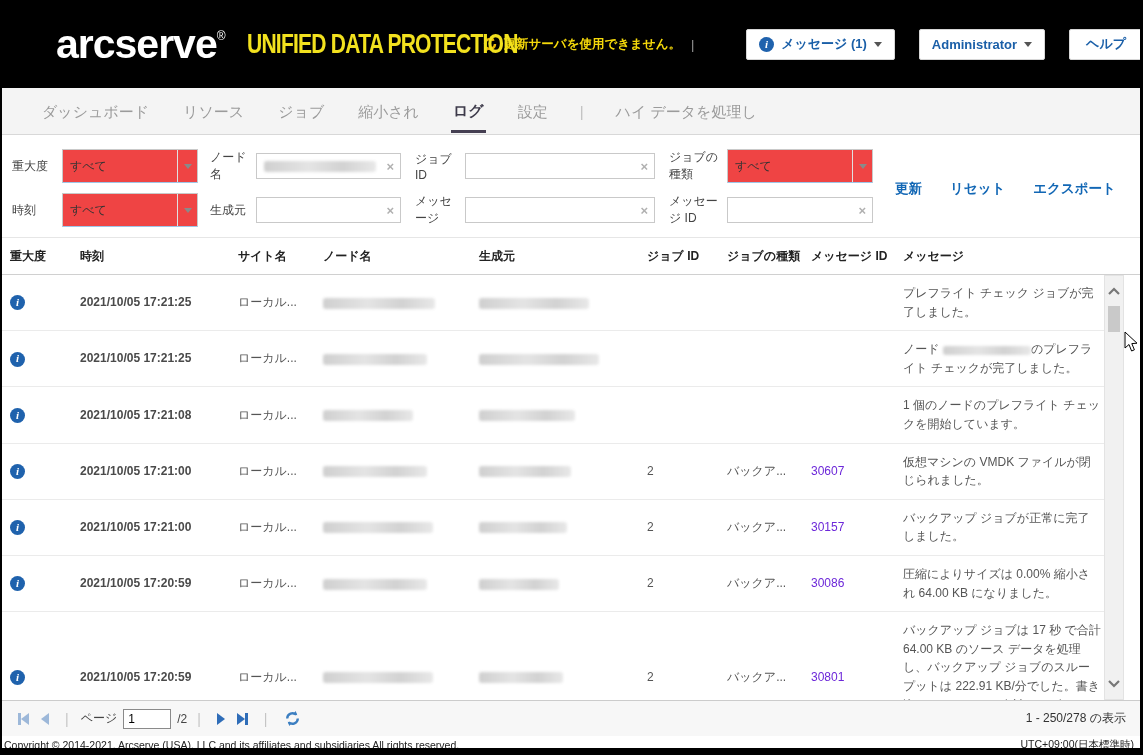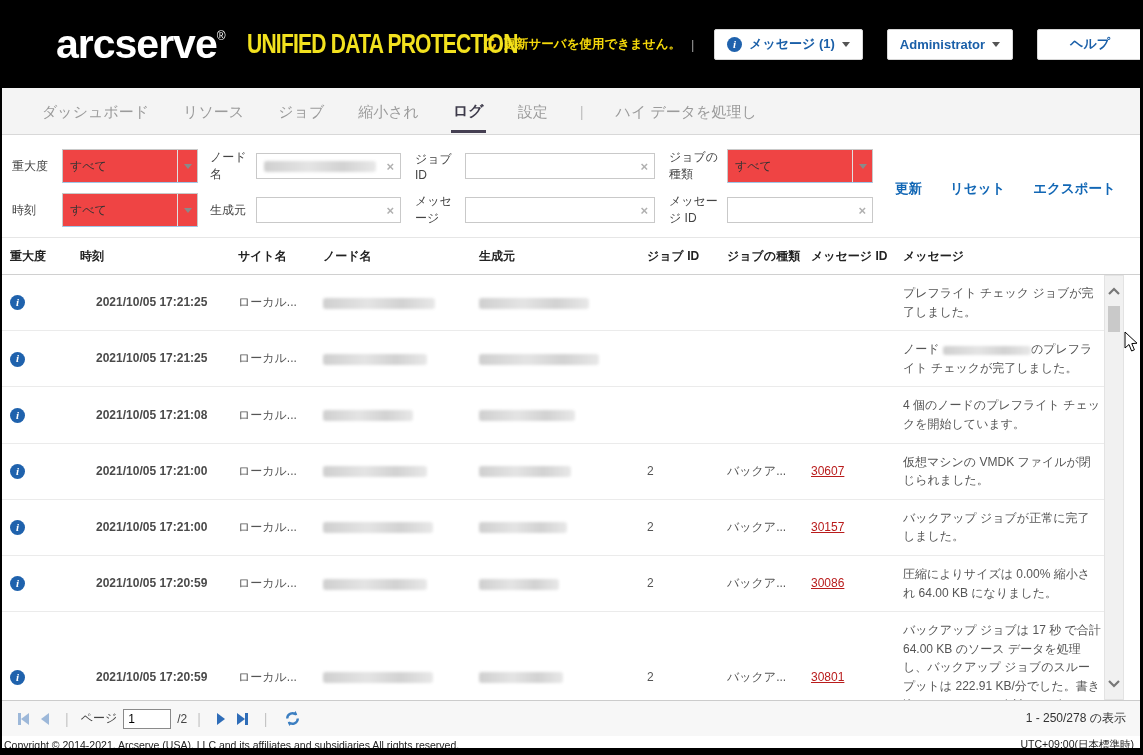--- a/index.html
+++ b/index.html
@@ -14,21 +14,21 @@
   .logo sup { font-size:12px; font-weight:normal; vertical-align:18px; }
   .product { color:#f2e11e; font-size:27px; font-weight:bold; letter-spacing:-1px;
              transform:scaleX(.78) scaleY(1.05); transform-origin:left center; margin-left:22px; white-space:nowrap; width:225px; flex:none;}
   .alert-zone { display:flex; align-items:center; margin-left:10px; white-space:nowrap; }
   .alert-text { color:#f5d90a; font-size:12.5px; font-weight:bold; margin-left:6px; }
   .alert-sep { color:#9a9a9a; margin-left:10px; font-size:13px; }
   .hdr-buttons { display:flex; align-items:center; margin-left:auto; gap:24px; }
   .hbtn { height:31px; background:#fff; border:1px solid #d6d6d6; border-radius:2px;
           color:#1a5fa8; font-weight:bold; font-size:13px; display:flex; align-items:center;
           gap:7px; padding:0 12px; cursor:pointer; }
-  .hbtn.help { border-top-right-radius:0; border-bottom-right-radius:0; padding:0 32px; margin-right:-3px; }
+  .hbtn.help { border-top-right-radius:0; border-bottom-right-radius:0; padding:0 16px; margin-right:-3px; }
   .caret { width:0; height:0; border-left:4px solid transparent; border-right:4px solid transparent; border-top:5px solid #555; }
   .info-dot { display:inline-flex; width:15px; height:15px; border-radius:50%; background:#1f62ad; color:#fff;
               font-size:11px; font-style:italic; font-weight:bold; align-items:center; justify-content:center; font-family:"Liberation Serif",serif; }
 
   
   .navbar { height:47px; background:#f4f4f4; border-bottom:1px solid #d8d8d8; display:flex; align-items:center; flex:none; }
   .tabs { display:flex; align-items:center; gap:30px; margin-left:38px; font-size:15px; }
   .tab { color:#9b9b9b; cursor:pointer; padding:12px 2px 9px; }
   .tab.active { color:#3d3a4a; font-weight:bold; border-bottom:3px solid #453f52; }
   .tabsep { color:#c0c0c0; }
@@ -46,24 +46,24 @@
   .factions { display:flex; align-items:center; gap:28px; margin-left:22px; margin-top:2px; }
   .action-link { color:#1267b5; font-weight:bold; font-size:13.5px; cursor:pointer; white-space:nowrap; }
 
   
   .grid-cols { display:grid; grid-template-columns:70px 158px 85px 156px 168px 80px 84px 92px 206px; }
   .thead { height:37px; align-items:center; border-bottom:1px solid #d0d0d0; font-size:12px; font-weight:bold; color:#222; flex:none; padding-left:8px; }
   .tbody-wrap { position:relative; height:425px; flex:none; overflow:hidden; }
   .tbody { position:absolute; left:0; top:0; width:1103px; }
   .tr { border-bottom:1px solid #ebebeb; align-items:center; padding-left:8px; }
   .td { font-size:12px; color:#555; padding:9px 8px 9px 0; line-height:1.55; }
-  .td.time { color:#4a4a4a; font-weight:bold; white-space:nowrap;margin-left:16px; }
+  .td.time { color:#4a4a4a; font-weight:bold; white-space:nowrap; }
   .redacted { display:inline-block; height:11px; border-radius:3px; vertical-align:middle;
               background:linear-gradient(90deg,#cfcfcf,#e4e4e4 40%,#d2d2d2 70%,#e8e8e8); filter:blur(1.5px); }
-  .msg-link { color:#b91c1c; text-decoration:underline; cursor:pointer; }
+  .msg-link { color:#6d28d9; cursor:pointer; }
   .c-msg { color:#555; }
 
   
   .sbar { position:absolute; right:16px; top:0; width:20px; height:425px; background:#f1f1f1; border:1px solid #e3e3e3; }
   .sbtn { position:absolute; left:0; width:18px; height:22px; display:flex; align-items:center; justify-content:center; cursor:pointer; }
   .sbtn.up { top:4px; } .sbtn.down { bottom:4px; }
   .sthumb { position:absolute; left:3px; top:30px; width:12px; height:26px; background:#c9c9c9; cursor:grab; }
   .cursor-svg { position:absolute; right:2px; top:56px; }
 
   
@@ -223,21 +223,21 @@
         </div>
         <div class="tr grid-cols">
           <div class="td"><span class="info-dot">i</span></div>
           <div class="td time">2021/10/05 17:21:08</div>
           <div class="td ">ローカル...</div>
           <div class="td "><span class="redacted" style="width: 90px;"></span></div>
           <div class="td "><span class="redacted" style="width: 96px;"></span></div>
           <div class="td "></div>
           <div class="td "></div>
           <div class="td "></div>
-          <div class="td c-msg">4 個のノードのプレフライト チェックを開始しています。</div>
+          <div class="td c-msg">1 個のノードのプレフライト チェックを開始しています。</div>
         </div>
         <div class="tr grid-cols">
           <div class="td"><span class="info-dot">i</span></div>
           <div class="td time">2021/10/05 17:21:00</div>
           <div class="td ">ローカル...</div>
           <div class="td "><span class="redacted" style="width: 104px;"></span></div>
           <div class="td "><span class="redacted" style="width: 92px;"></span></div>
           <div class="td ">2</div>
           <div class="td ">バックア...</div>
           <div class="td "><span class="msg-link">30607</span></div>

